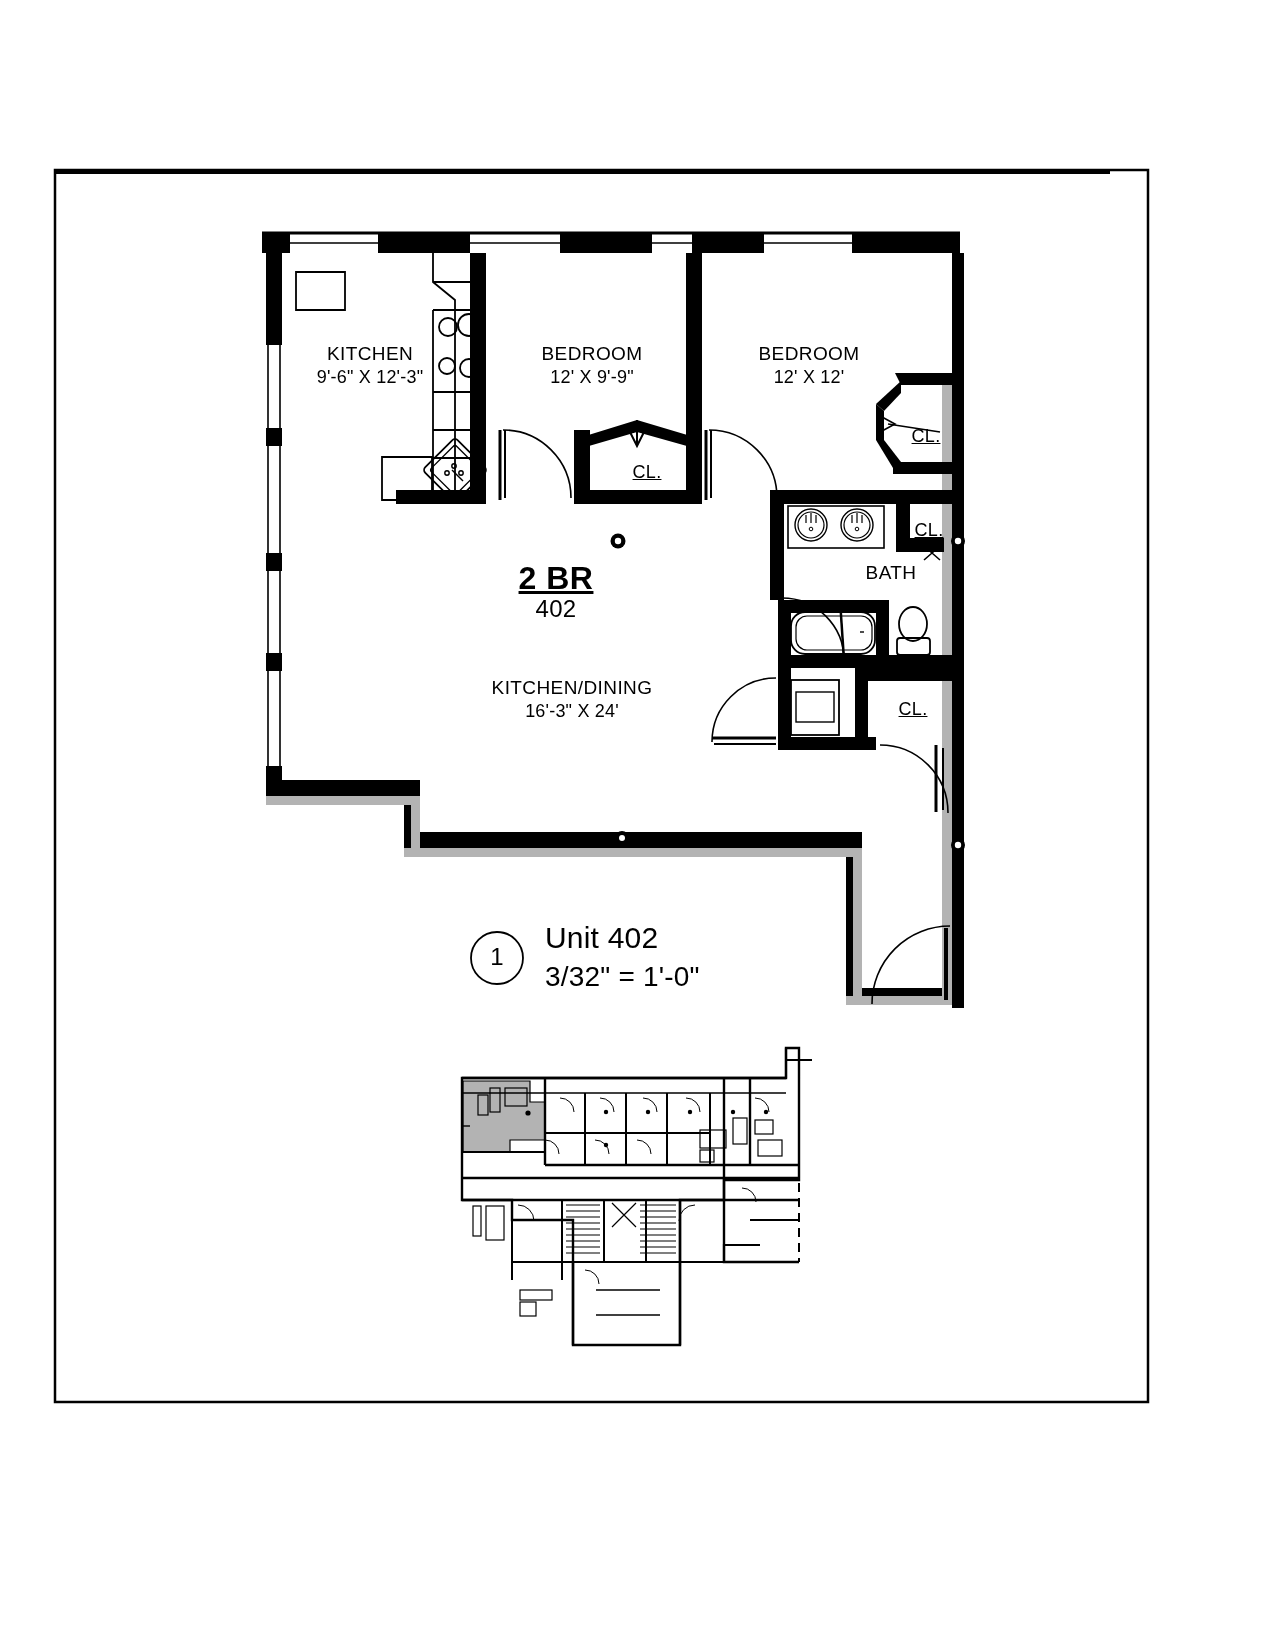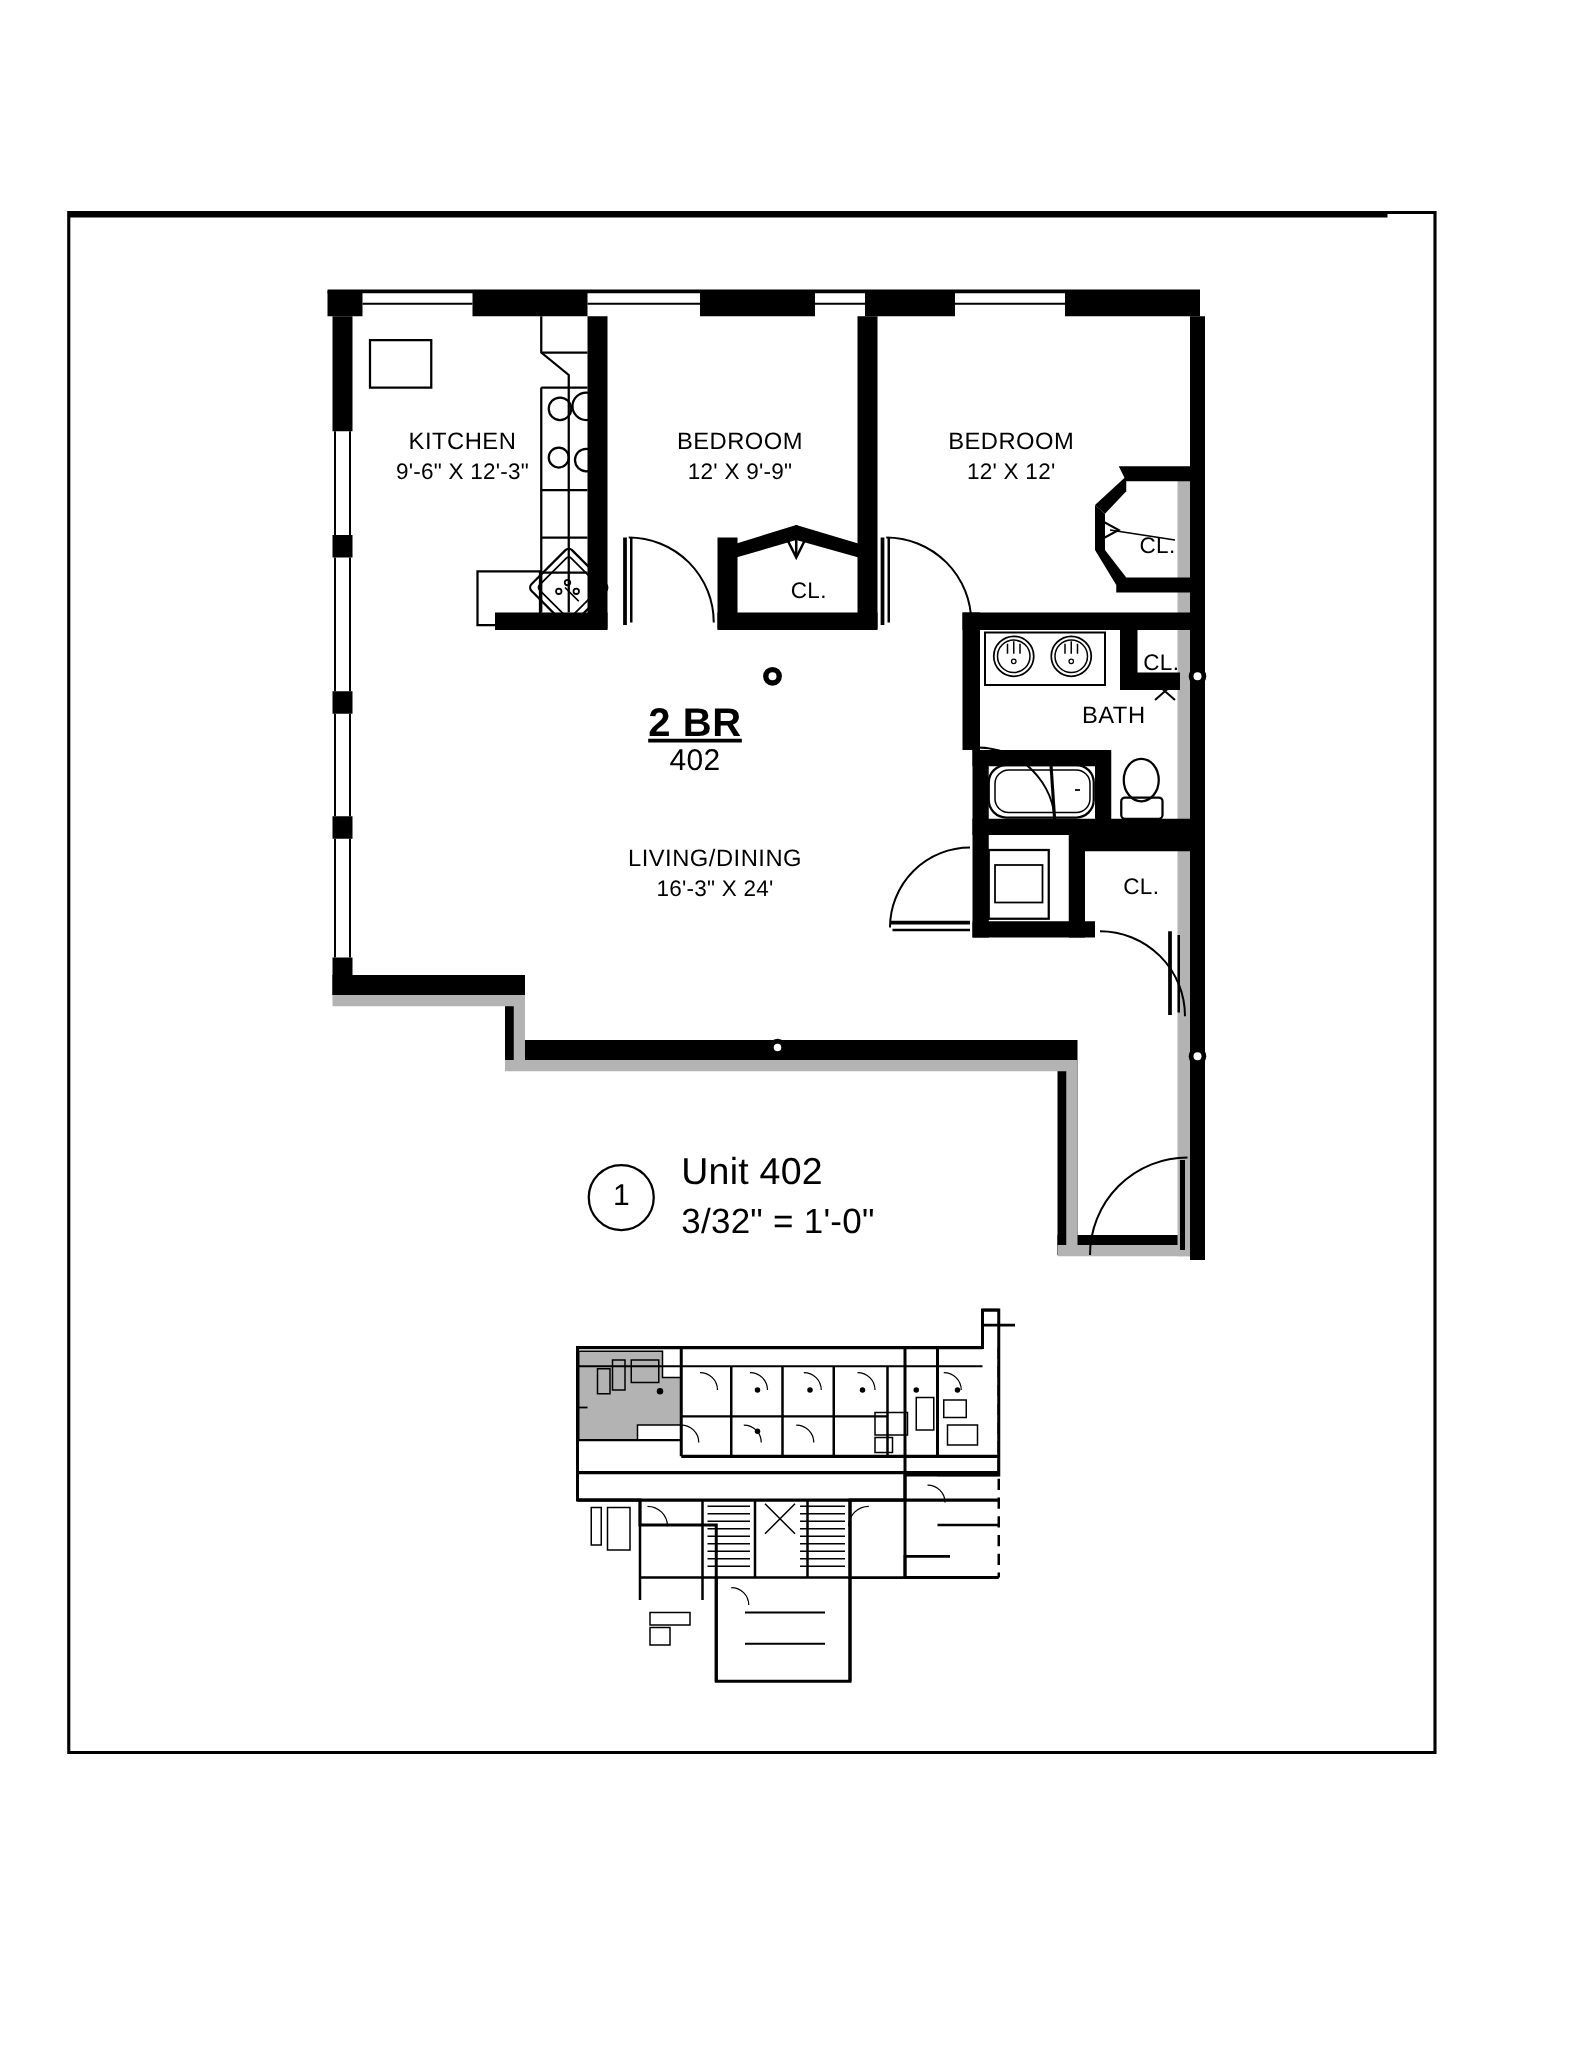--- a/index.html
+++ b/index.html
@@ -43,20 +43,21 @@
     text-align: center;
   }
   .room-dim {
     font-size: 18px;
     letter-spacing: 0.2px;
     text-align: center;
   }
   .closet-lbl {
     font-size: 18px;
     letter-spacing: 0.3px;
+    text-decoration: underline;
   }
   .unit-type {
     font-size: 32px;
     font-weight: bold;
     text-decoration: underline;
     letter-spacing: 0.5px;
   }
   .unit-num {
     font-size: 24px;
     letter-spacing: 0.3px;
@@ -341,21 +342,21 @@
 
   <div class="txt room-name ctr" style="left:370px; top:344px;">KITCHEN</div>
   <div class="txt room-dim ctr" style="left:370px; top:368px;">9'-6" X 12'-3"</div>
 
   <div class="txt room-name ctr" style="left:592px; top:344px;">BEDROOM</div>
   <div class="txt room-dim ctr" style="left:592px; top:368px;">12' X 9'-9"</div>
 
   <div class="txt room-name ctr" style="left:809px; top:344px;">BEDROOM</div>
   <div class="txt room-dim ctr" style="left:809px; top:368px;text-align:right;">12' X 12'</div>
 
-  <div class="txt room-name ctr" style="left:572px; top:678px;">LIVING/DINING</div>
+  <div class="txt room-name ctr" style="left:572px; top:678px;">KITCHEN/DINING</div>
   <div class="txt room-dim ctr" style="left:572px; top:702px;">16'-3" X 24'</div>
 
   <div class="txt room-name ctr" style="left:871px; top:563px;margin-left:20px;">BATH</div>
 
   <div class="txt closet-lbl ctr" style="left:647px; top:463px;">CL.</div>
   <div class="txt closet-lbl ctr" style="left:926px; top:427px;">CL.</div>
   <div class="txt closet-lbl ctr" style="left:929px; top:521px;">CL.</div>
   <div class="txt closet-lbl ctr" style="left:913px; top:700px;">CL.</div>
 
   <div class="txt unit-type ctr" style="left:556px; top:562px;">2 BR</div>

